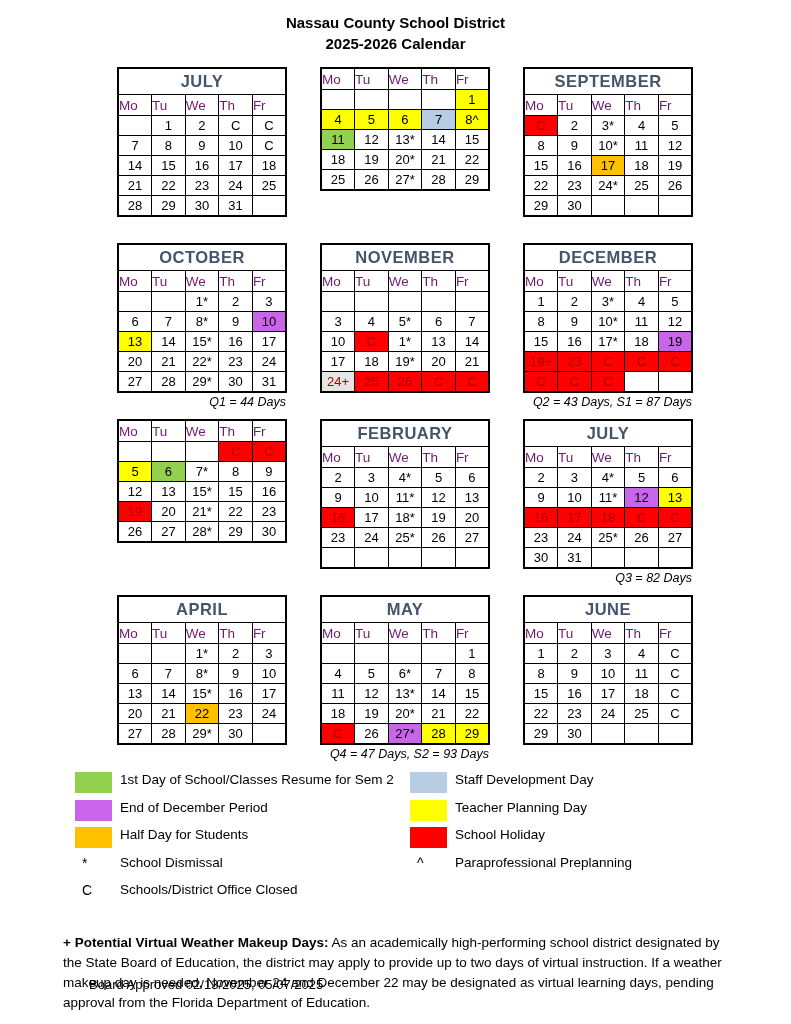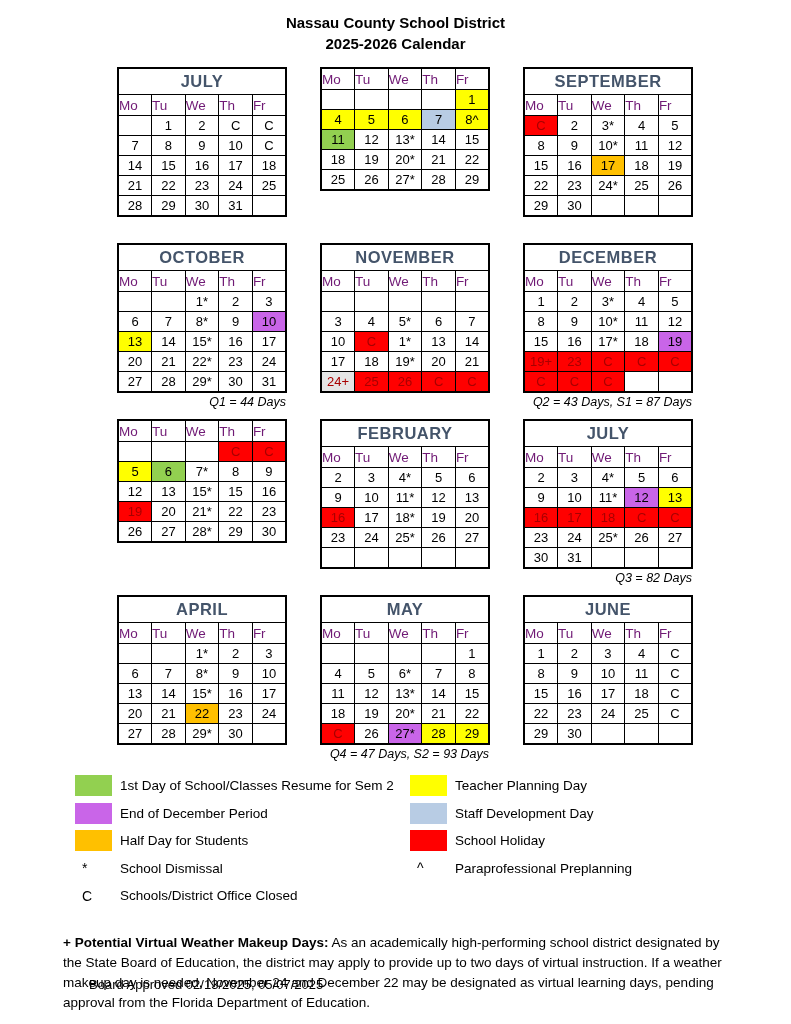--- a/index.html
+++ b/index.html
@@ -26,21 +26,21 @@
   td.dcell{
     text-align:center;font-size:13px;height:19px;color:#000;
   }
   .qnote{
     text-align:right;font-style:italic;font-size:12.5px;height:17px;padding:2px 1px 0 0;color:#000;
   }
   .legend{
     display:grid;grid-template-columns:335px 330px;margin:8px 0 0 75px;align-items:start;
   }
   .leg-col{display:flex;flex-direction:column;}
-  .leg-row{display:flex;align-items:center;height:27.5px;}
+  .leg-row{display:flex;align-items:flex-start;height:27.5px;}
   .swatch{width:37px;height:21px;margin-right:8px;flex:0 0 37px;}
   .sym{width:37px;flex:0 0 37px;margin-right:8px;padding-left:7px;box-sizing:border-box;font-size:14px;}
   .leg-label{font-size:13.5px;}
   .footnote{
     margin:23px 60px 0 63px;font-size:13.5px;line-height:1.5;text-align:left;
   }
   .footnote b{font-weight:bold;}
   .board-approved{
     position:absolute;left:63px;top:977px;font-size:13px;margin-left:26px;
   }
@@ -692,26 +692,26 @@
         <div class="sym">*</div>
         <div class="leg-label">School Dismissal</div>
       </div>
       <div class="leg-row">
         <div class="sym">C</div>
         <div class="leg-label">Schools/District Office Closed</div>
       </div>
     </div>
   <div class="leg-col">
       <div class="leg-row">
+        <div class="swatch" style="background: rgb(184, 204, 228);"></div>
+        <div class="leg-label">Staff Development Day</div>
+      </div>
+      <div class="leg-row">
         <div class="swatch" style="background: rgb(255, 255, 0);"></div>
         <div class="leg-label">Teacher Planning Day</div>
-      </div>
-      <div class="leg-row">
-        <div class="swatch" style="background: rgb(184, 204, 228);"></div>
-        <div class="leg-label">Staff Development Day</div>
       </div>
       <div class="leg-row">
         <div class="swatch" style="background: rgb(255, 0, 0);"></div>
         <div class="leg-label">School Holiday</div>
       </div>
       <div class="leg-row">
         <div class="sym">^</div>
         <div class="leg-label">Paraprofessional Preplanning</div>
       </div>
     </div>

